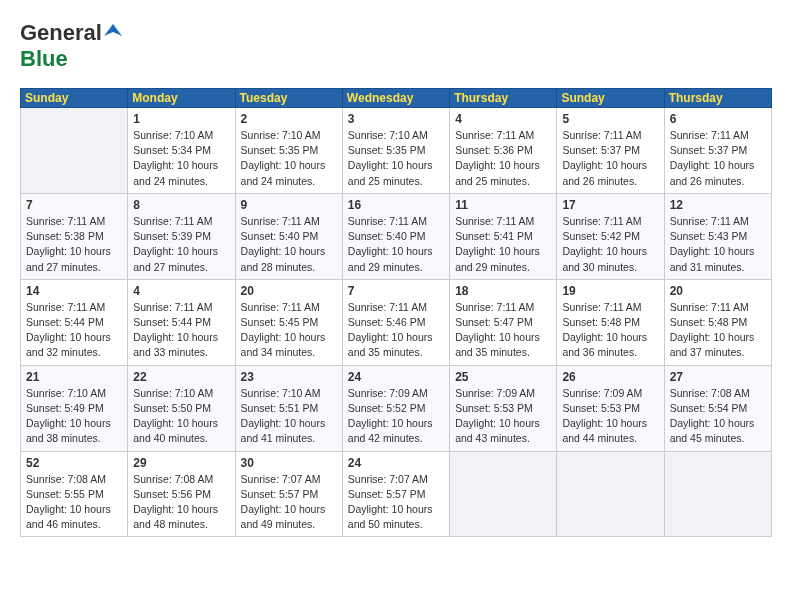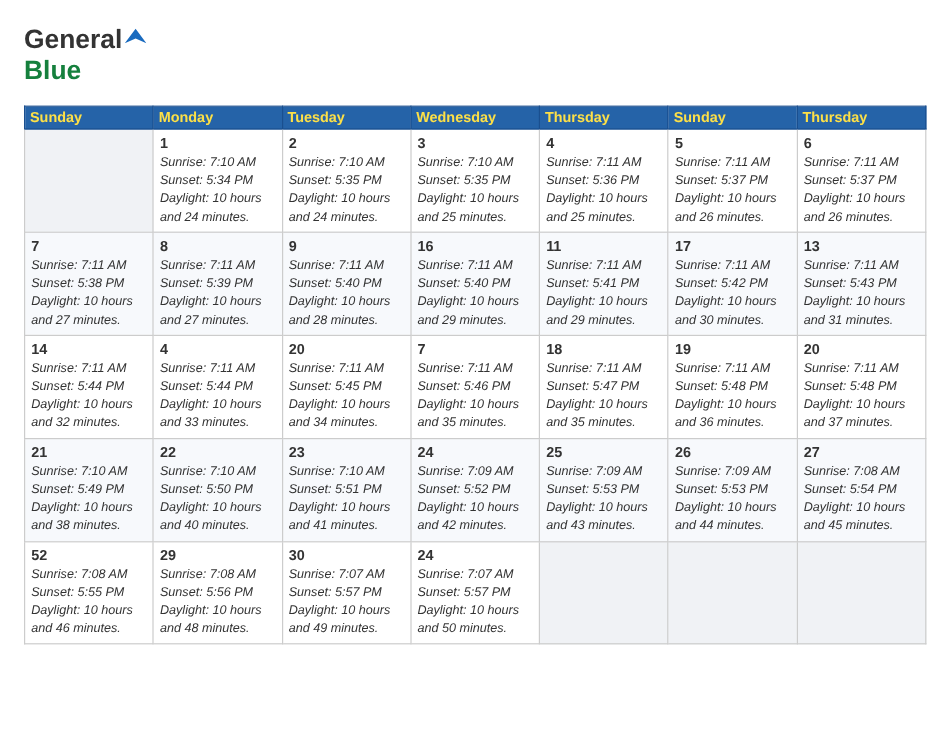--- a/index.html
+++ b/index.html
@@ -66,21 +66,20 @@
       font-weight: bold;
       font-size: 12px;
       color: #333;
       display: block;
       margin-bottom: 2px;
     }
     .day-info {
       color: #333;
       font-size: 10.5px;
       line-height: 1.45;
-      font-style: italic;
     }
     .empty-cell {
       background: #f0f2f5 !important;
     }
   </style>
 </head>
 <body>
 
 <div class="header">
   <div class="logo">
@@ -195,21 +194,21 @@
 and 29 minutes.</div>
         </td>
         <td>
           <span class="day-number">17</span>
           <div class="day-info" style="white-space: pre-line;">Sunrise: 7:11 AM
 Sunset: 5:42 PM
 Daylight: 10 hours
 and 30 minutes.</div>
         </td>
         <td>
-          <span class="day-number">13</span>
+          <span class="day-number">12</span>
           <div class="day-info" style="white-space: pre-line;">Sunrise: 7:11 AM
 Sunset: 5:43 PM
 Daylight: 10 hours
 and 31 minutes.</div>
         </td>
       </tr>
       <tr>
         <td>
           <span class="day-number">14</span>
           <div class="day-info" style="white-space: pre-line;">Sunrise: 7:11 AM

